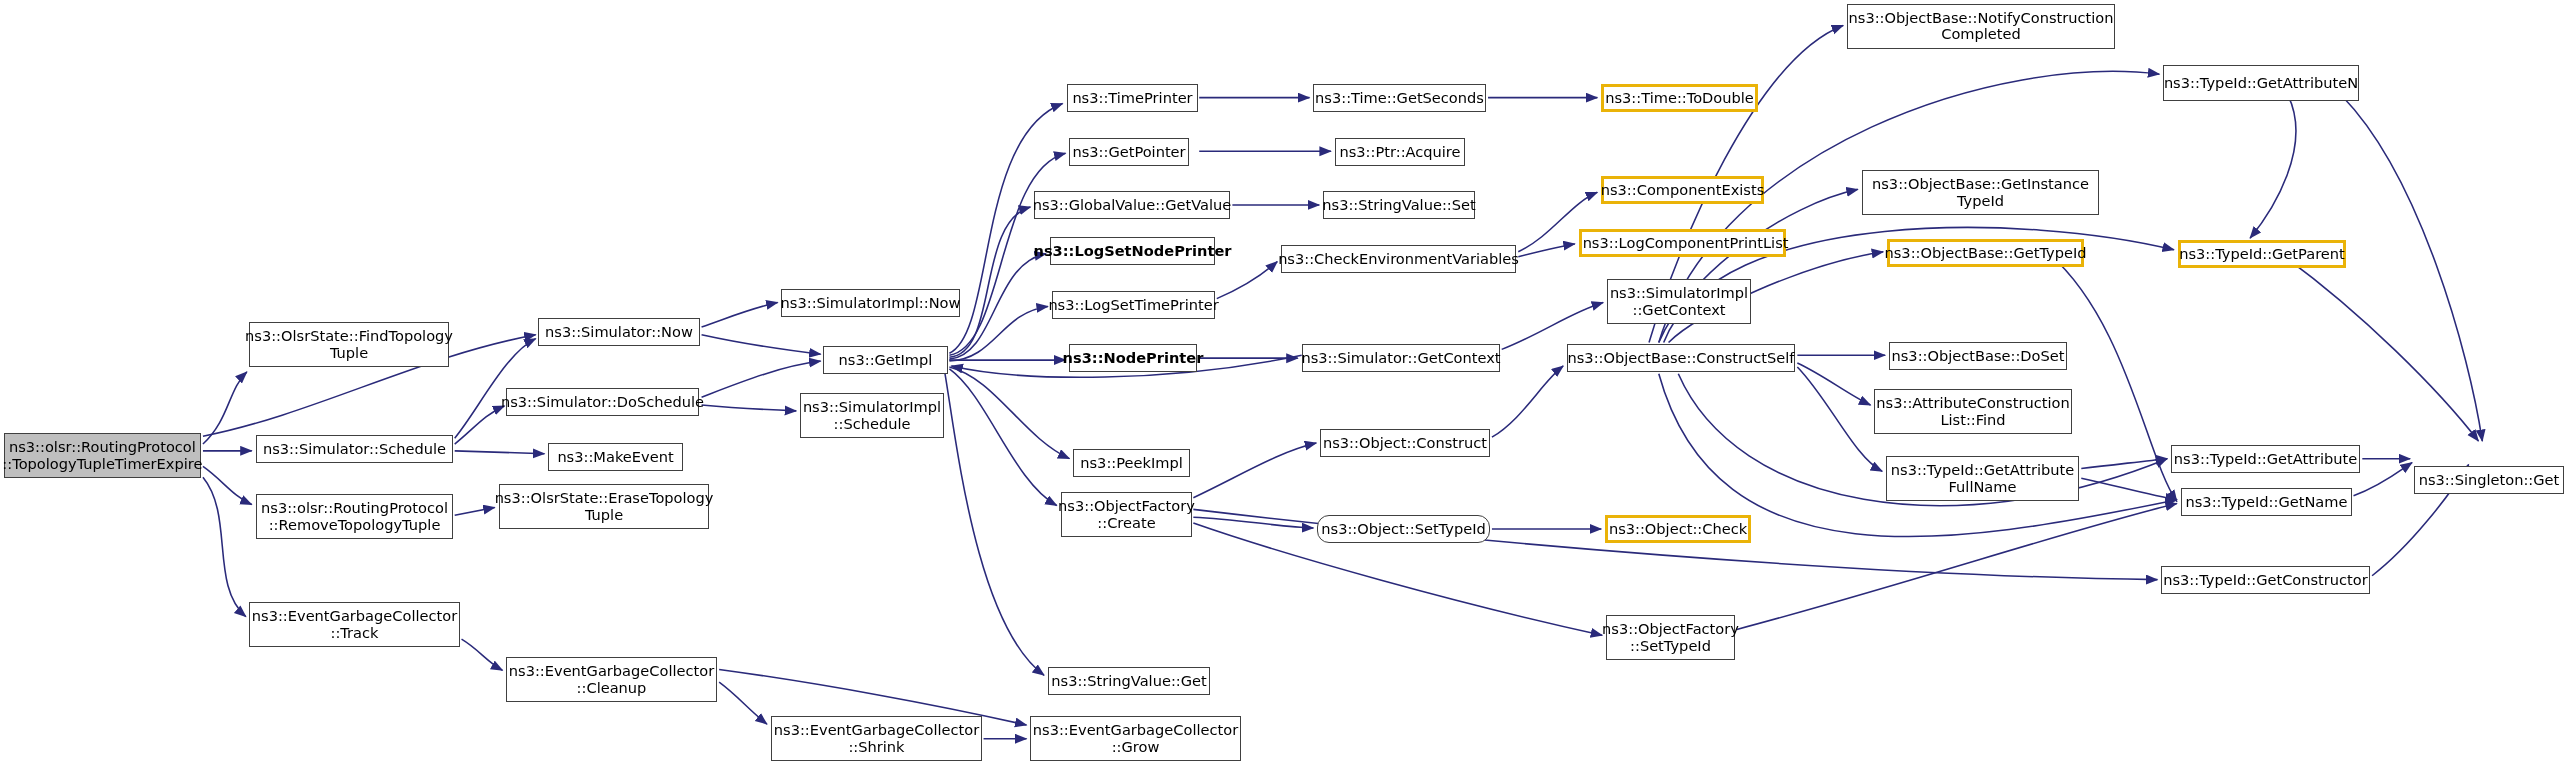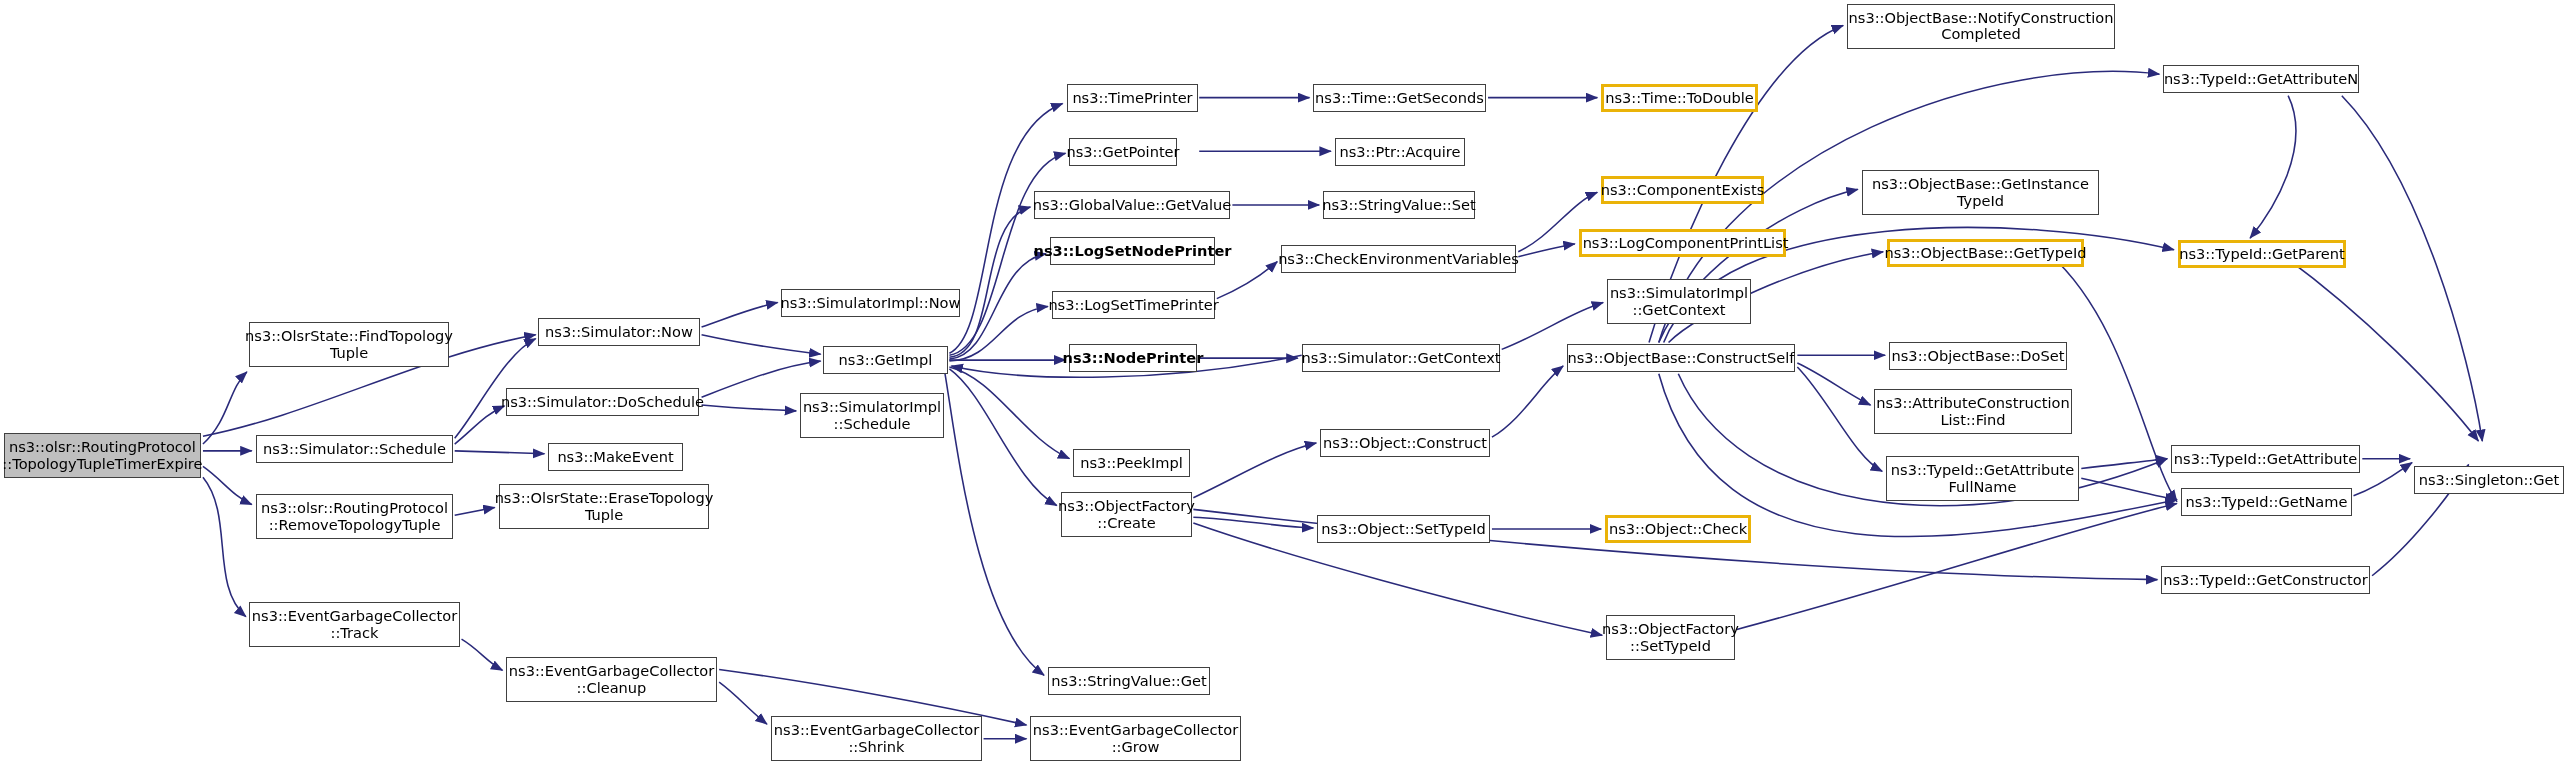--- a/index.html
+++ b/index.html
@@ -104,56 +104,56 @@
 Tuple</div>
       <div class="node" style="left: 506px; top: 657px; width: 211px; height: 45px;">ns3::EventGarbageCollector
 ::Cleanup</div>
       <div class="node" style="left: 781px; top: 289px; width: 179px; height: 28px;">ns3::SimulatorImpl::Now</div>
       <div class="node" style="left: 800px; top: 393px; width: 144px; height: 45px;">ns3::SimulatorImpl
 ::Schedule</div>
       <div class="node" style="left: 771px; top: 716px; width: 211px; height: 45px;">ns3::EventGarbageCollector
 ::Shrink</div>
       <div class="node" style="left: 823px; top: 346px; width: 125px; height: 28px;">ns3::GetImpl</div>
       <div class="node" style="left: 1067px; top: 84px; width: 131px; height: 28px;">ns3::TimePrinter</div>
-      <div class="node" style="left: 1069px; top: 138px; width: 108px; height: 28px;">ns3::GetPointer</div>
+      <div class="node" style="left: 1069px; top: 138px; width: 120px; height: 28px;">ns3::GetPointer</div>
       <div class="node" style="left: 1034px; top: 191px; width: 196px; height: 28px;">ns3::GlobalValue::GetValue</div>
       <div class="node" style="left: 1050px; top: 237px; width: 165px; height: 28px; font-weight: bold;">ns3::LogSetNodePrinter</div>
       <div class="node" style="left: 1052px; top: 291px; width: 163px; height: 28px;">ns3::LogSetTimePrinter</div>
       <div class="node" style="left: 1069px; top: 344px; width: 128px; height: 28px; font-weight: bold;">ns3::NodePrinter</div>
       <div class="node" style="left: 1073px; top: 449px; width: 117px; height: 28px;">ns3::PeekImpl</div>
       <div class="node" style="left: 1061px; top: 492px; width: 131px; height: 45px;">ns3::ObjectFactory
 ::Create</div>
       <div class="node" style="left: 1048px; top: 667px; width: 162px; height: 28px;">ns3::StringValue::Get</div>
       <div class="node" style="left: 1313px; top: 84px; width: 173px; height: 28px;">ns3::Time::GetSeconds</div>
       <div class="node" style="left: 1335px; top: 138px; width: 130px; height: 28px;">ns3::Ptr::Acquire</div>
       <div class="node" style="left: 1323px; top: 191px; width: 152px; height: 28px;">ns3::StringValue::Set</div>
       <div class="node" style="left: 1281px; top: 245px; width: 235px; height: 28px;">ns3::CheckEnvironmentVariables</div>
       <div class="node" style="left: 1302px; top: 344px; width: 198px; height: 28px;">ns3::Simulator::GetContext</div>
       <div class="node" style="left: 1320px; top: 429px; width: 170px; height: 28px;">ns3::Object::Construct</div>
-      <div class="node" style="left: 1317px; top: 515px; width: 173px; height: 28px;">ns3::Object::SetTypeId</div>
+      <div class="node" style="left: 1317px; top: 515px; width: 173px; height: 28px; border-radius: 12px;">ns3::Object::SetTypeId</div>
       <div class="node" style="left: 1606px; top: 615px; width: 129px; height: 45px;">ns3::ObjectFactory
 ::SetTypeId</div>
       <div class="node red" style="left: 1601px; top: 84px; width: 157px; height: 28px;">ns3::Time::ToDouble</div>
       <div class="node red" style="left: 1601px; top: 176px; width: 163px; height: 28px;">ns3::ComponentExists</div>
       <div class="node red" style="left: 1579px; top: 229px; width: 207px; height: 28px; padding-left: 10px;">ns3::LogComponentPrintList</div>
       <div class="node red" style="left: 1605px; top: 515px; width: 146px; height: 28px;">ns3::Object::Check</div>
       <div class="node" style="left: 1607px; top: 279px; width: 144px; height: 45px;">ns3::SimulatorImpl
 ::GetContext</div>
       <div class="node" style="left: 1567px; top: 344px; width: 228px; height: 28px;">ns3::ObjectBase::ConstructSelf</div>
       <div class="node" style="left: 1847px; top: 3.9px; width: 268px; height: 45px;">ns3::ObjectBase::NotifyConstruction
 Completed</div>
       <div class="node" style="left: 1862px; top: 170px; width: 237px; height: 45px;">ns3::ObjectBase::GetInstance
 TypeId</div>
       <div class="node red" style="left: 1887px; top: 239px; width: 197px; height: 28px;">ns3::ObjectBase::GetTypeId</div>
       <div class="node" style="left: 1889px; top: 342px; width: 178px; height: 28px;">ns3::ObjectBase::DoSet</div>
       <div class="node" style="left: 1874px; top: 389px; width: 198px; height: 45px;">ns3::AttributeConstruction
 List::Find</div>
       <div class="node" style="left: 1886px; top: 456px; width: 193px; height: 45px;">ns3::TypeId::GetAttribute
 FullName</div>
-      <div class="node" style="left: 2163px; top: 65px; width: 196px; height: 28px;">ns3::TypeId::GetAttributeN</div>
+      <div class="node" style="left: 2163px; top: 65px; width: 196px; height: 36px;">ns3::TypeId::GetAttributeN</div>
       <div class="node red" style="left: 2178px; top: 240px; width: 168px; height: 28px;">ns3::TypeId::GetParent</div>
       <div class="node" style="left: 2171px; top: 445px; width: 189px; height: 28px;">ns3::TypeId::GetAttribute</div>
       <div class="node" style="left: 2181px; top: 488px; width: 171px; height: 28px;">ns3::TypeId::GetName</div>
       <div class="node" style="left: 2161px; top: 566px; width: 209px; height: 28px;">ns3::TypeId::GetConstructor</div>
       <div class="node" style="left: 2414px; top: 466px; width: 150px; height: 28px;">ns3::Singleton::Get</div>
       <div class="node" style="left: 1030px; top: 716px; width: 211px; height: 45px;">ns3::EventGarbageCollector
 ::Grow</div>
     </div>
 </div>
 

